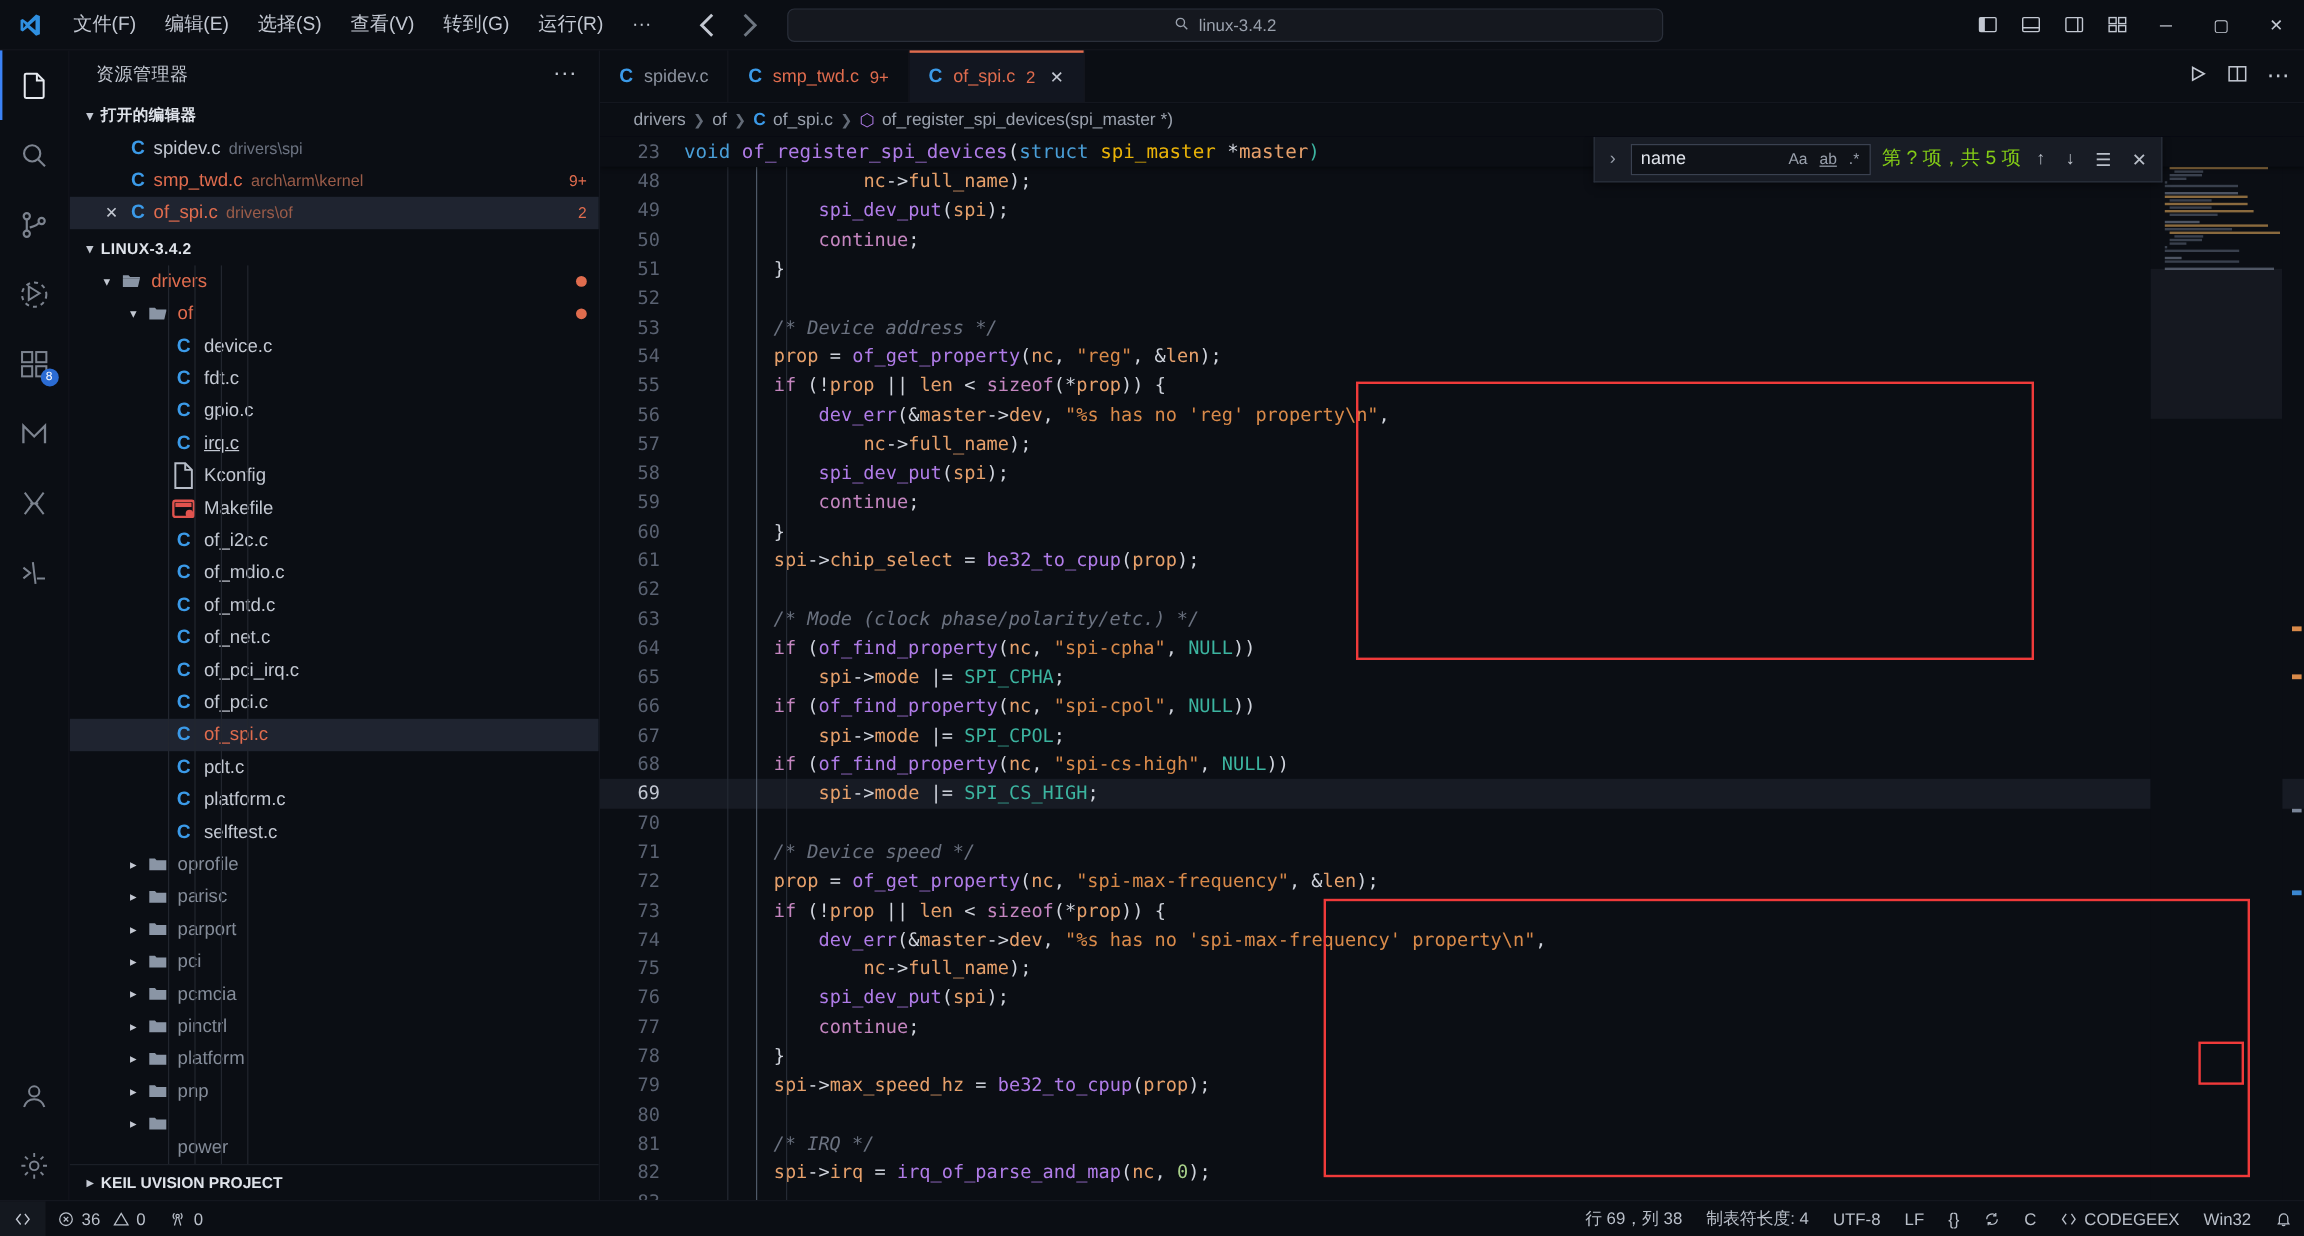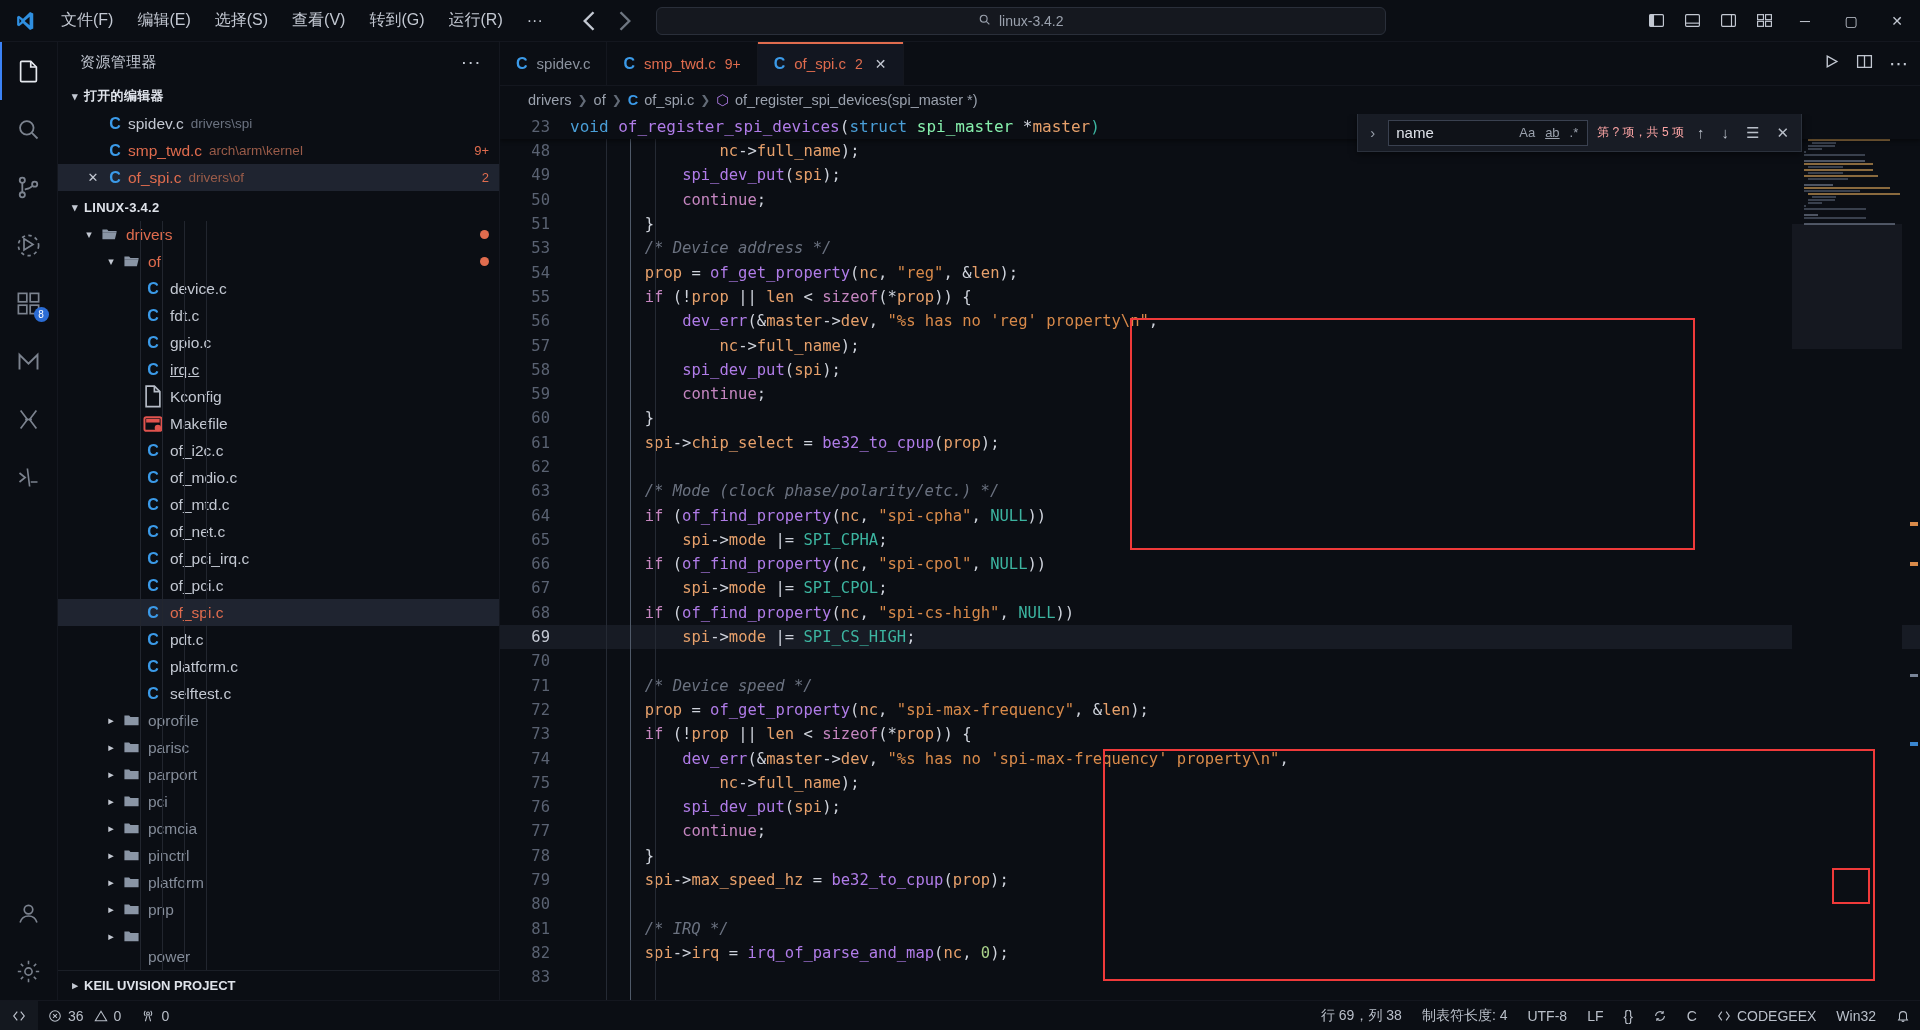--- a/index.html
+++ b/index.html
@@ -140,21 +140,21 @@
   }
   .lnum.cur { color:#c3c8d2; }
   .codeline { display:flex; align-items:center; height:24.3px; font-size:15.5px; white-space:pre; }
   .codeline.hl { background:#171b24; }
   .ctext { position:relative; }
 
   
   .t-kw { color:#c586c0; }
   .t-kw2 { color:#4a9fd8; }
   .t-fn2 { color:#b07ce8; }
-  .t-type { color:#86efac; }
+  .t-type { color:#eab308; }
   .t-var { color:#e6a06b; }
   .t-str { color:#d98a4a; }
   .t-cmt { color:#6b7280;font-style:italic; }
   .t-num { color:#a9d18a; }
   .t-pn { color:#cfd3dc; }
   .t-teal { color:#3cb4a0; }
 
   #codelines { position:absolute; top:25px; left:0; right:0; bottom:0; }
 
   
@@ -170,21 +170,21 @@
     border:1px solid #2b313c; border-top:none; display:flex; align-items:center;
     padding:0 8px; gap:9px; z-index:12; box-shadow:0 2px 7px rgba(0,0,0,.5);
   }
   #findwidget .chev { color:#9aa1ad; font-size:15px; padding:0 4px; }
   #findinput {
     width:200px; height:26px; background:#0f1218; border:1px solid #3a4150;
     display:flex; align-items:center; padding:0 7px; gap:6px;
   }
   #findinput .fval { flex:1; font-size:15px; color:#dfe3ea; }
   #findinput .fopt { color:#9aa1ad; font-size:13px; padding:0 2px; }
-  #findcount { font-size:12px; color:#fca5a5; white-space:nowrap; }
+  #findcount { font-size:16px; color:#84cc16; white-space:nowrap; }
   #findwidget .fbtn { color:#b9bfc9; font-size:15px; padding:0 4px; }
 
   
   #minimap {
     position:absolute; right:18px; top:0; bottom:0; width:110px; background:#0b0e14; z-index:4;
     overflow:hidden;
   }
   .mm-line { height:2px; margin:1px 0 0 0; background:#39404d; }
   #mm-view { position:absolute; left:0; right:0; background:rgba(120,130,150,.09); }
 
@@ -667,20 +667,21 @@
       <div id="sticky">
         <div class="lnum mono">23</div>
         <div class="mono ctext"><span class="t-kw2">void </span><span class="t-fn2">of_register_spi_devices</span><span class="t-pn">(</span><span class="t-kw2">struct</span><span class="t-pn"> </span><span class="t-type">spi_master</span><span class="t-pn"> *</span><span class="t-var">master</span><span class="t-teal">)</span></div>
       </div>
 
       <div id="codelines">
           <div class="codeline"><div class="lnum mono">48</div><div class="mono ctext"><span class="t-pn"> </span><span class="t-pn"> </span><span class="t-pn"> </span><span class="t-pn"> </span><span class="t-pn"> </span><span class="t-pn"> </span><span class="t-pn"> </span><span class="t-pn"> </span><span class="t-pn"> </span><span class="t-pn"> </span><span class="t-pn"> </span><span class="t-pn"> </span><span class="t-pn"> </span><span class="t-pn"> </span><span class="t-pn"> </span><span class="t-pn"> </span><span class="t-var">nc</span><span class="t-pn">-</span><span class="t-pn">&gt;</span><span class="t-var">full_name</span><span class="t-pn">)</span><span class="t-pn">;</span></div></div>
           <div class="codeline"><div class="lnum mono">49</div><div class="mono ctext"><span class="t-pn"> </span><span class="t-pn"> </span><span class="t-pn"> </span><span class="t-pn"> </span><span class="t-pn"> </span><span class="t-pn"> </span><span class="t-pn"> </span><span class="t-pn"> </span><span class="t-pn"> </span><span class="t-pn"> </span><span class="t-pn"> </span><span class="t-pn"> </span><span class="t-fn2">spi_dev_put</span><span class="t-pn">(</span><span class="t-var">spi</span><span class="t-pn">)</span><span class="t-pn">;</span></div></div>
           <div class="codeline"><div class="lnum mono">50</div><div class="mono ctext"><span class="t-pn"> </span><span class="t-pn"> </span><span class="t-pn"> </span><span class="t-pn"> </span><span class="t-pn"> </span><span class="t-pn"> </span><span class="t-pn"> </span><span class="t-pn"> </span><span class="t-pn"> </span><span class="t-pn"> </span><span class="t-pn"> </span><span class="t-pn"> </span><span class="t-kw">continue</span><span class="t-pn">;</span></div></div>
           <div class="codeline"><div class="lnum mono">51</div><div class="mono ctext"><span class="t-pn"> </span><span class="t-pn"> </span><span class="t-pn"> </span><span class="t-pn"> </span><span class="t-pn"> </span><span class="t-pn"> </span><span class="t-pn"> </span><span class="t-pn"> </span><span class="t-pn">}</span></div></div>
+          <div class="codeline"><div class="lnum mono">52</div><div class="mono ctext"></div></div>
           <div class="codeline"><div class="lnum mono">53</div><div class="mono ctext">        <span class="t-cmt">/* Device address */</span></div></div>
           <div class="codeline"><div class="lnum mono">54</div><div class="mono ctext"><span class="t-pn"> </span><span class="t-pn"> </span><span class="t-pn"> </span><span class="t-pn"> </span><span class="t-pn"> </span><span class="t-pn"> </span><span class="t-pn"> </span><span class="t-pn"> </span><span class="t-var">prop</span><span class="t-pn"> </span><span class="t-pn">=</span><span class="t-pn"> </span><span class="t-fn2">of_get_property</span><span class="t-pn">(</span><span class="t-var">nc</span><span class="t-pn">,</span><span class="t-pn"> </span><span class="t-str">"reg"</span><span class="t-pn">,</span><span class="t-pn"> </span><span class="t-pn">&amp;</span><span class="t-var">len</span><span class="t-pn">)</span><span class="t-pn">;</span></div></div>
           <div class="codeline"><div class="lnum mono">55</div><div class="mono ctext"><span class="t-pn"> </span><span class="t-pn"> </span><span class="t-pn"> </span><span class="t-pn"> </span><span class="t-pn"> </span><span class="t-pn"> </span><span class="t-pn"> </span><span class="t-pn"> </span><span class="t-kw">if</span><span class="t-pn"> </span><span class="t-pn">(</span><span class="t-pn">!</span><span class="t-var">prop</span><span class="t-pn"> </span><span class="t-pn">|</span><span class="t-pn">|</span><span class="t-pn"> </span><span class="t-var">len</span><span class="t-pn"> </span><span class="t-pn">&lt;</span><span class="t-pn"> </span><span class="t-kw">sizeof</span><span class="t-pn">(</span><span class="t-pn">*</span><span class="t-var">prop</span><span class="t-pn">)</span><span class="t-pn">)</span><span class="t-pn"> </span><span class="t-pn">{</span></div></div>
           <div class="codeline"><div class="lnum mono">56</div><div class="mono ctext"><span class="t-pn"> </span><span class="t-pn"> </span><span class="t-pn"> </span><span class="t-pn"> </span><span class="t-pn"> </span><span class="t-pn"> </span><span class="t-pn"> </span><span class="t-pn"> </span><span class="t-pn"> </span><span class="t-pn"> </span><span class="t-pn"> </span><span class="t-pn"> </span><span class="t-fn2">dev_err</span><span class="t-pn">(</span><span class="t-pn">&amp;</span><span class="t-var">master</span><span class="t-pn">-</span><span class="t-pn">&gt;</span><span class="t-var">dev</span><span class="t-pn">,</span><span class="t-pn"> </span><span class="t-str">"%s has no 'reg' property\n"</span><span class="t-pn">,</span></div></div>
           <div class="codeline"><div class="lnum mono">57</div><div class="mono ctext"><span class="t-pn"> </span><span class="t-pn"> </span><span class="t-pn"> </span><span class="t-pn"> </span><span class="t-pn"> </span><span class="t-pn"> </span><span class="t-pn"> </span><span class="t-pn"> </span><span class="t-pn"> </span><span class="t-pn"> </span><span class="t-pn"> </span><span class="t-pn"> </span><span class="t-pn"> </span><span class="t-pn"> </span><span class="t-pn"> </span><span class="t-pn"> </span><span class="t-var">nc</span><span class="t-pn">-</span><span class="t-pn">&gt;</span><span class="t-var">full_name</span><span class="t-pn">)</span><span class="t-pn">;</span></div></div>
           <div class="codeline"><div class="lnum mono">58</div><div class="mono ctext"><span class="t-pn"> </span><span class="t-pn"> </span><span class="t-pn"> </span><span class="t-pn"> </span><span class="t-pn"> </span><span class="t-pn"> </span><span class="t-pn"> </span><span class="t-pn"> </span><span class="t-pn"> </span><span class="t-pn"> </span><span class="t-pn"> </span><span class="t-pn"> </span><span class="t-fn2">spi_dev_put</span><span class="t-pn">(</span><span class="t-var">spi</span><span class="t-pn">)</span><span class="t-pn">;</span></div></div>
           <div class="codeline"><div class="lnum mono">59</div><div class="mono ctext"><span class="t-pn"> </span><span class="t-pn"> </span><span class="t-pn"> </span><span class="t-pn"> </span><span class="t-pn"> </span><span class="t-pn"> </span><span class="t-pn"> </span><span class="t-pn"> </span><span class="t-pn"> </span><span class="t-pn"> </span><span class="t-pn"> </span><span class="t-pn"> </span><span class="t-kw">continue</span><span class="t-pn">;</span></div></div>
           <div class="codeline"><div class="lnum mono">60</div><div class="mono ctext"><span class="t-pn"> </span><span class="t-pn"> </span><span class="t-pn"> </span><span class="t-pn"> </span><span class="t-pn"> </span><span class="t-pn"> </span><span class="t-pn"> </span><span class="t-pn"> </span><span class="t-pn">}</span></div></div>
           <div class="codeline"><div class="lnum mono">61</div><div class="mono ctext"><span class="t-pn"> </span><span class="t-pn"> </span><span class="t-pn"> </span><span class="t-pn"> </span><span class="t-pn"> </span><span class="t-pn"> </span><span class="t-pn"> </span><span class="t-pn"> </span><span class="t-var">spi</span><span class="t-pn">-</span><span class="t-pn">&gt;</span><span class="t-var">chip_select</span><span class="t-pn"> </span><span class="t-pn">=</span><span class="t-pn"> </span><span class="t-fn2">be32_to_cpup</span><span class="t-pn">(</span><span class="t-var">prop</span><span class="t-pn">)</span><span class="t-pn">;</span></div></div>
           <div class="codeline"><div class="lnum mono">62</div><div class="mono ctext"></div></div>

